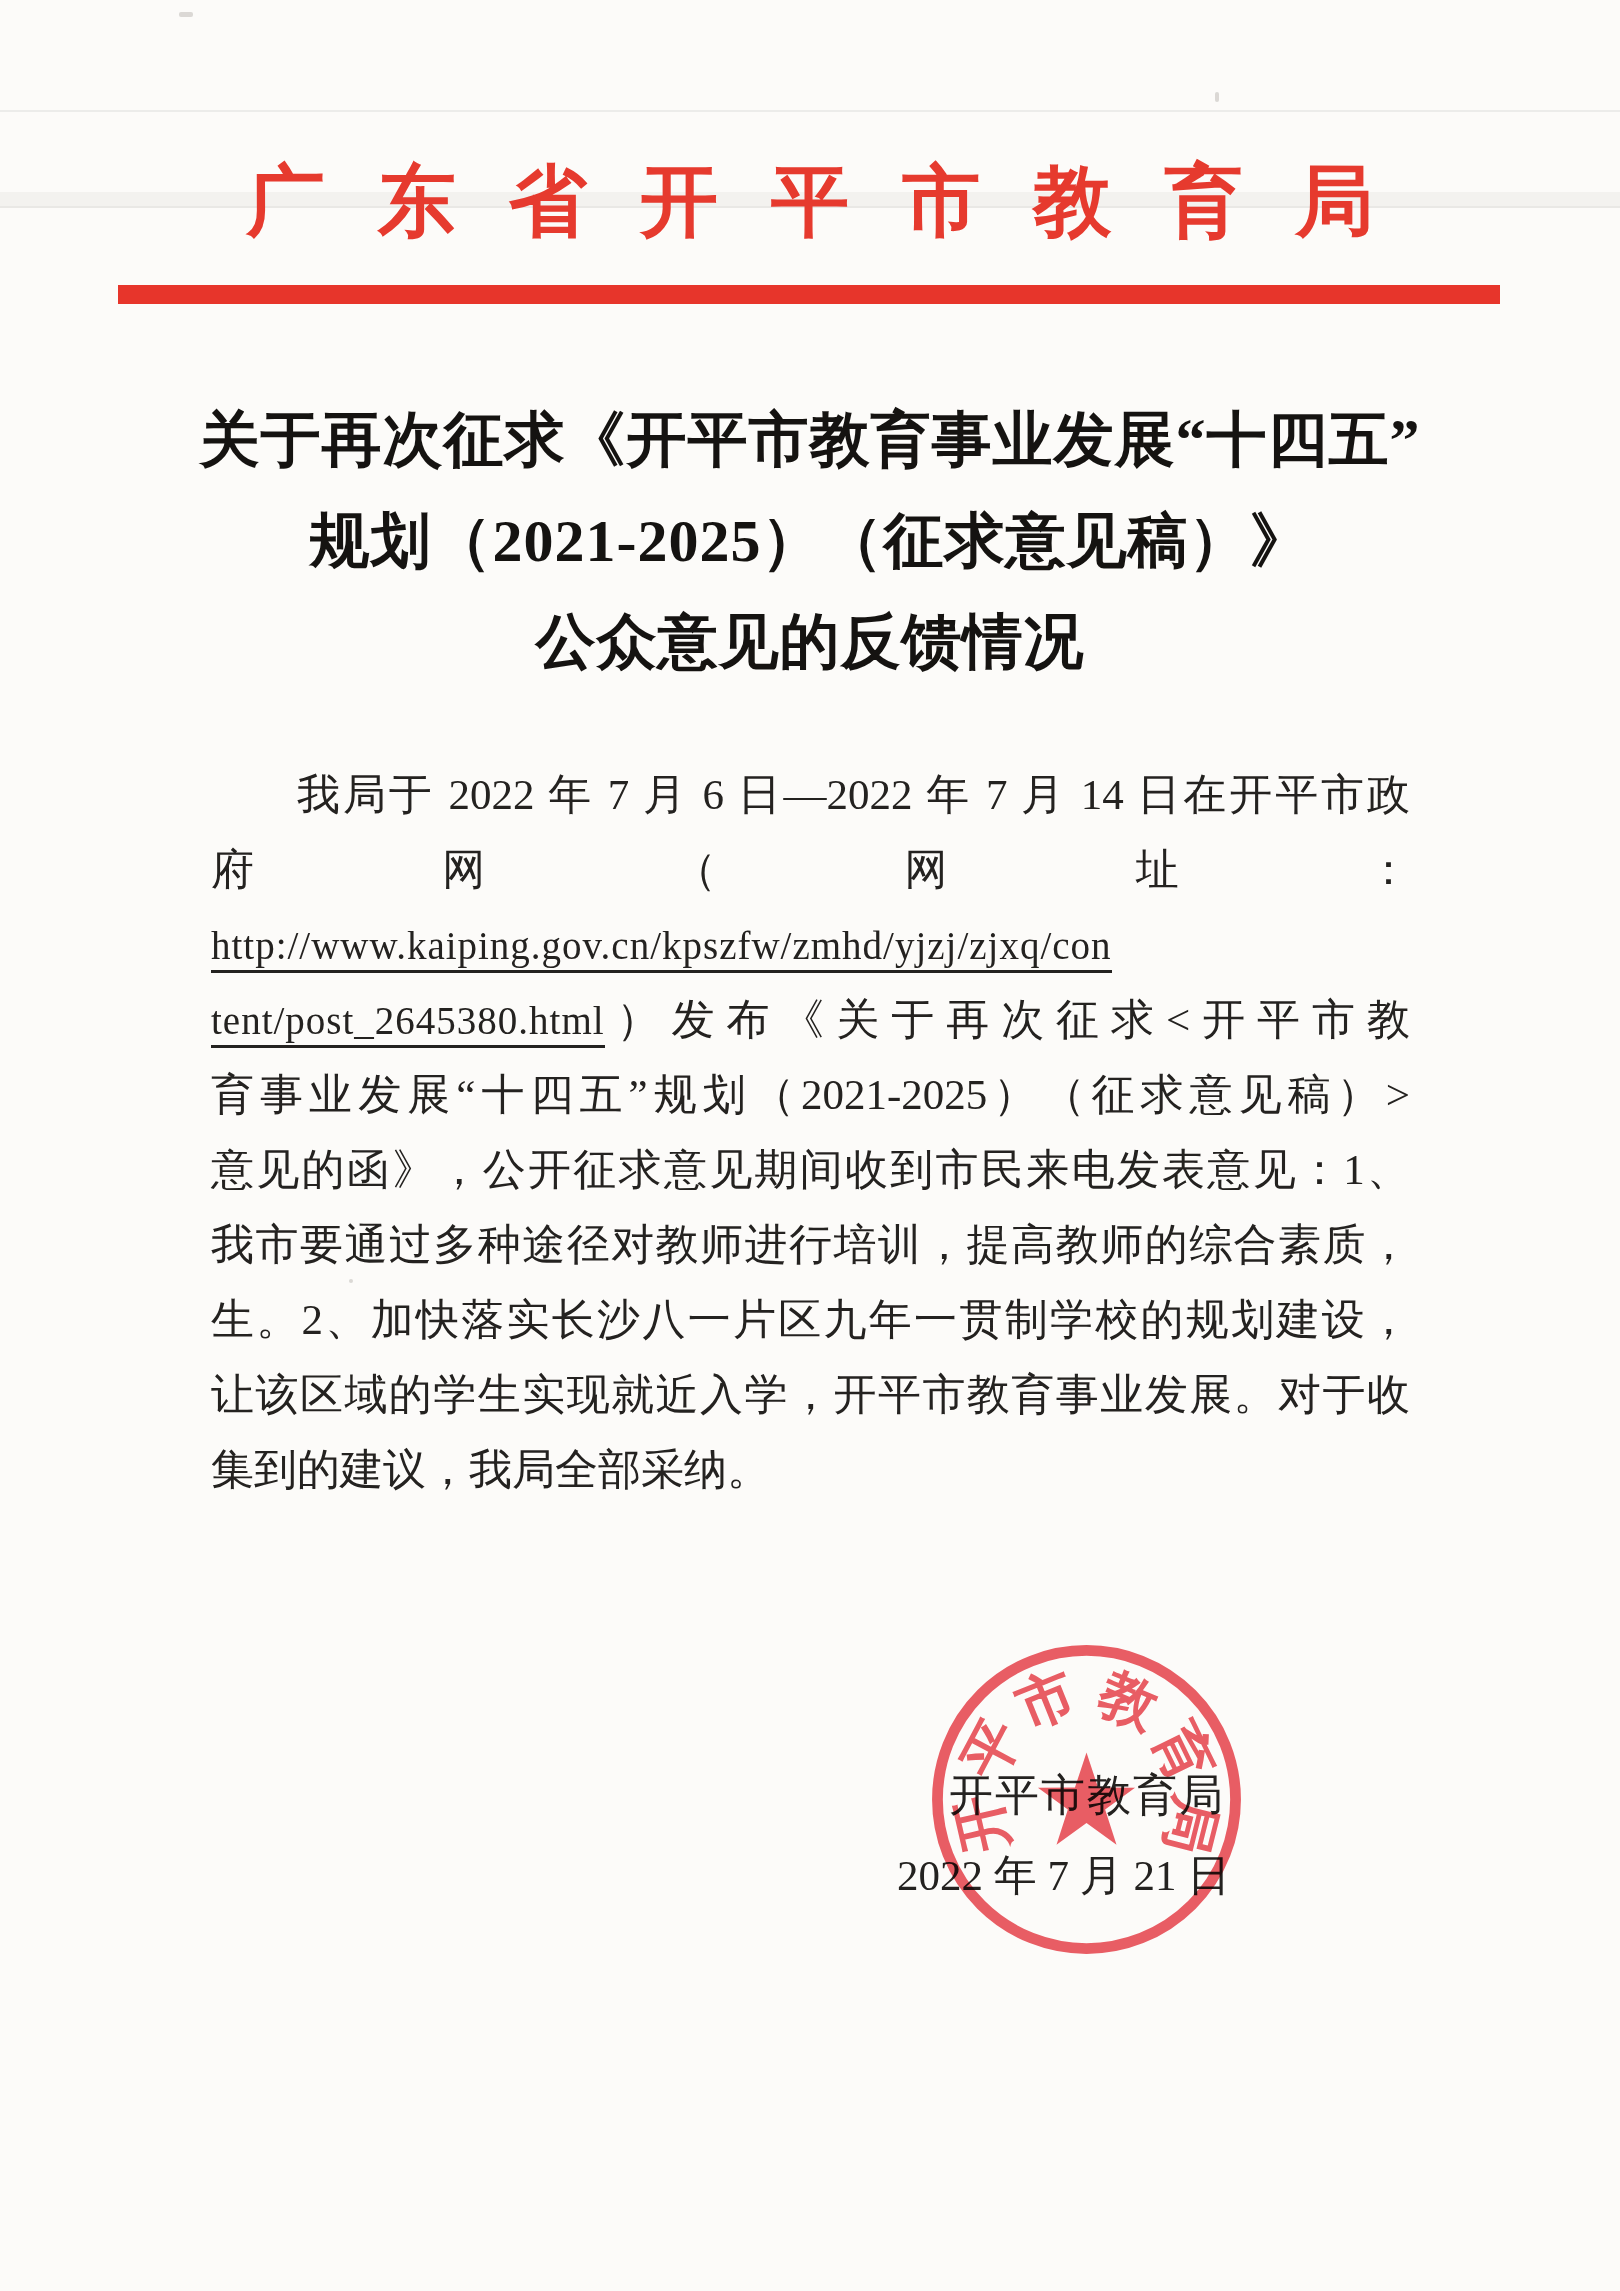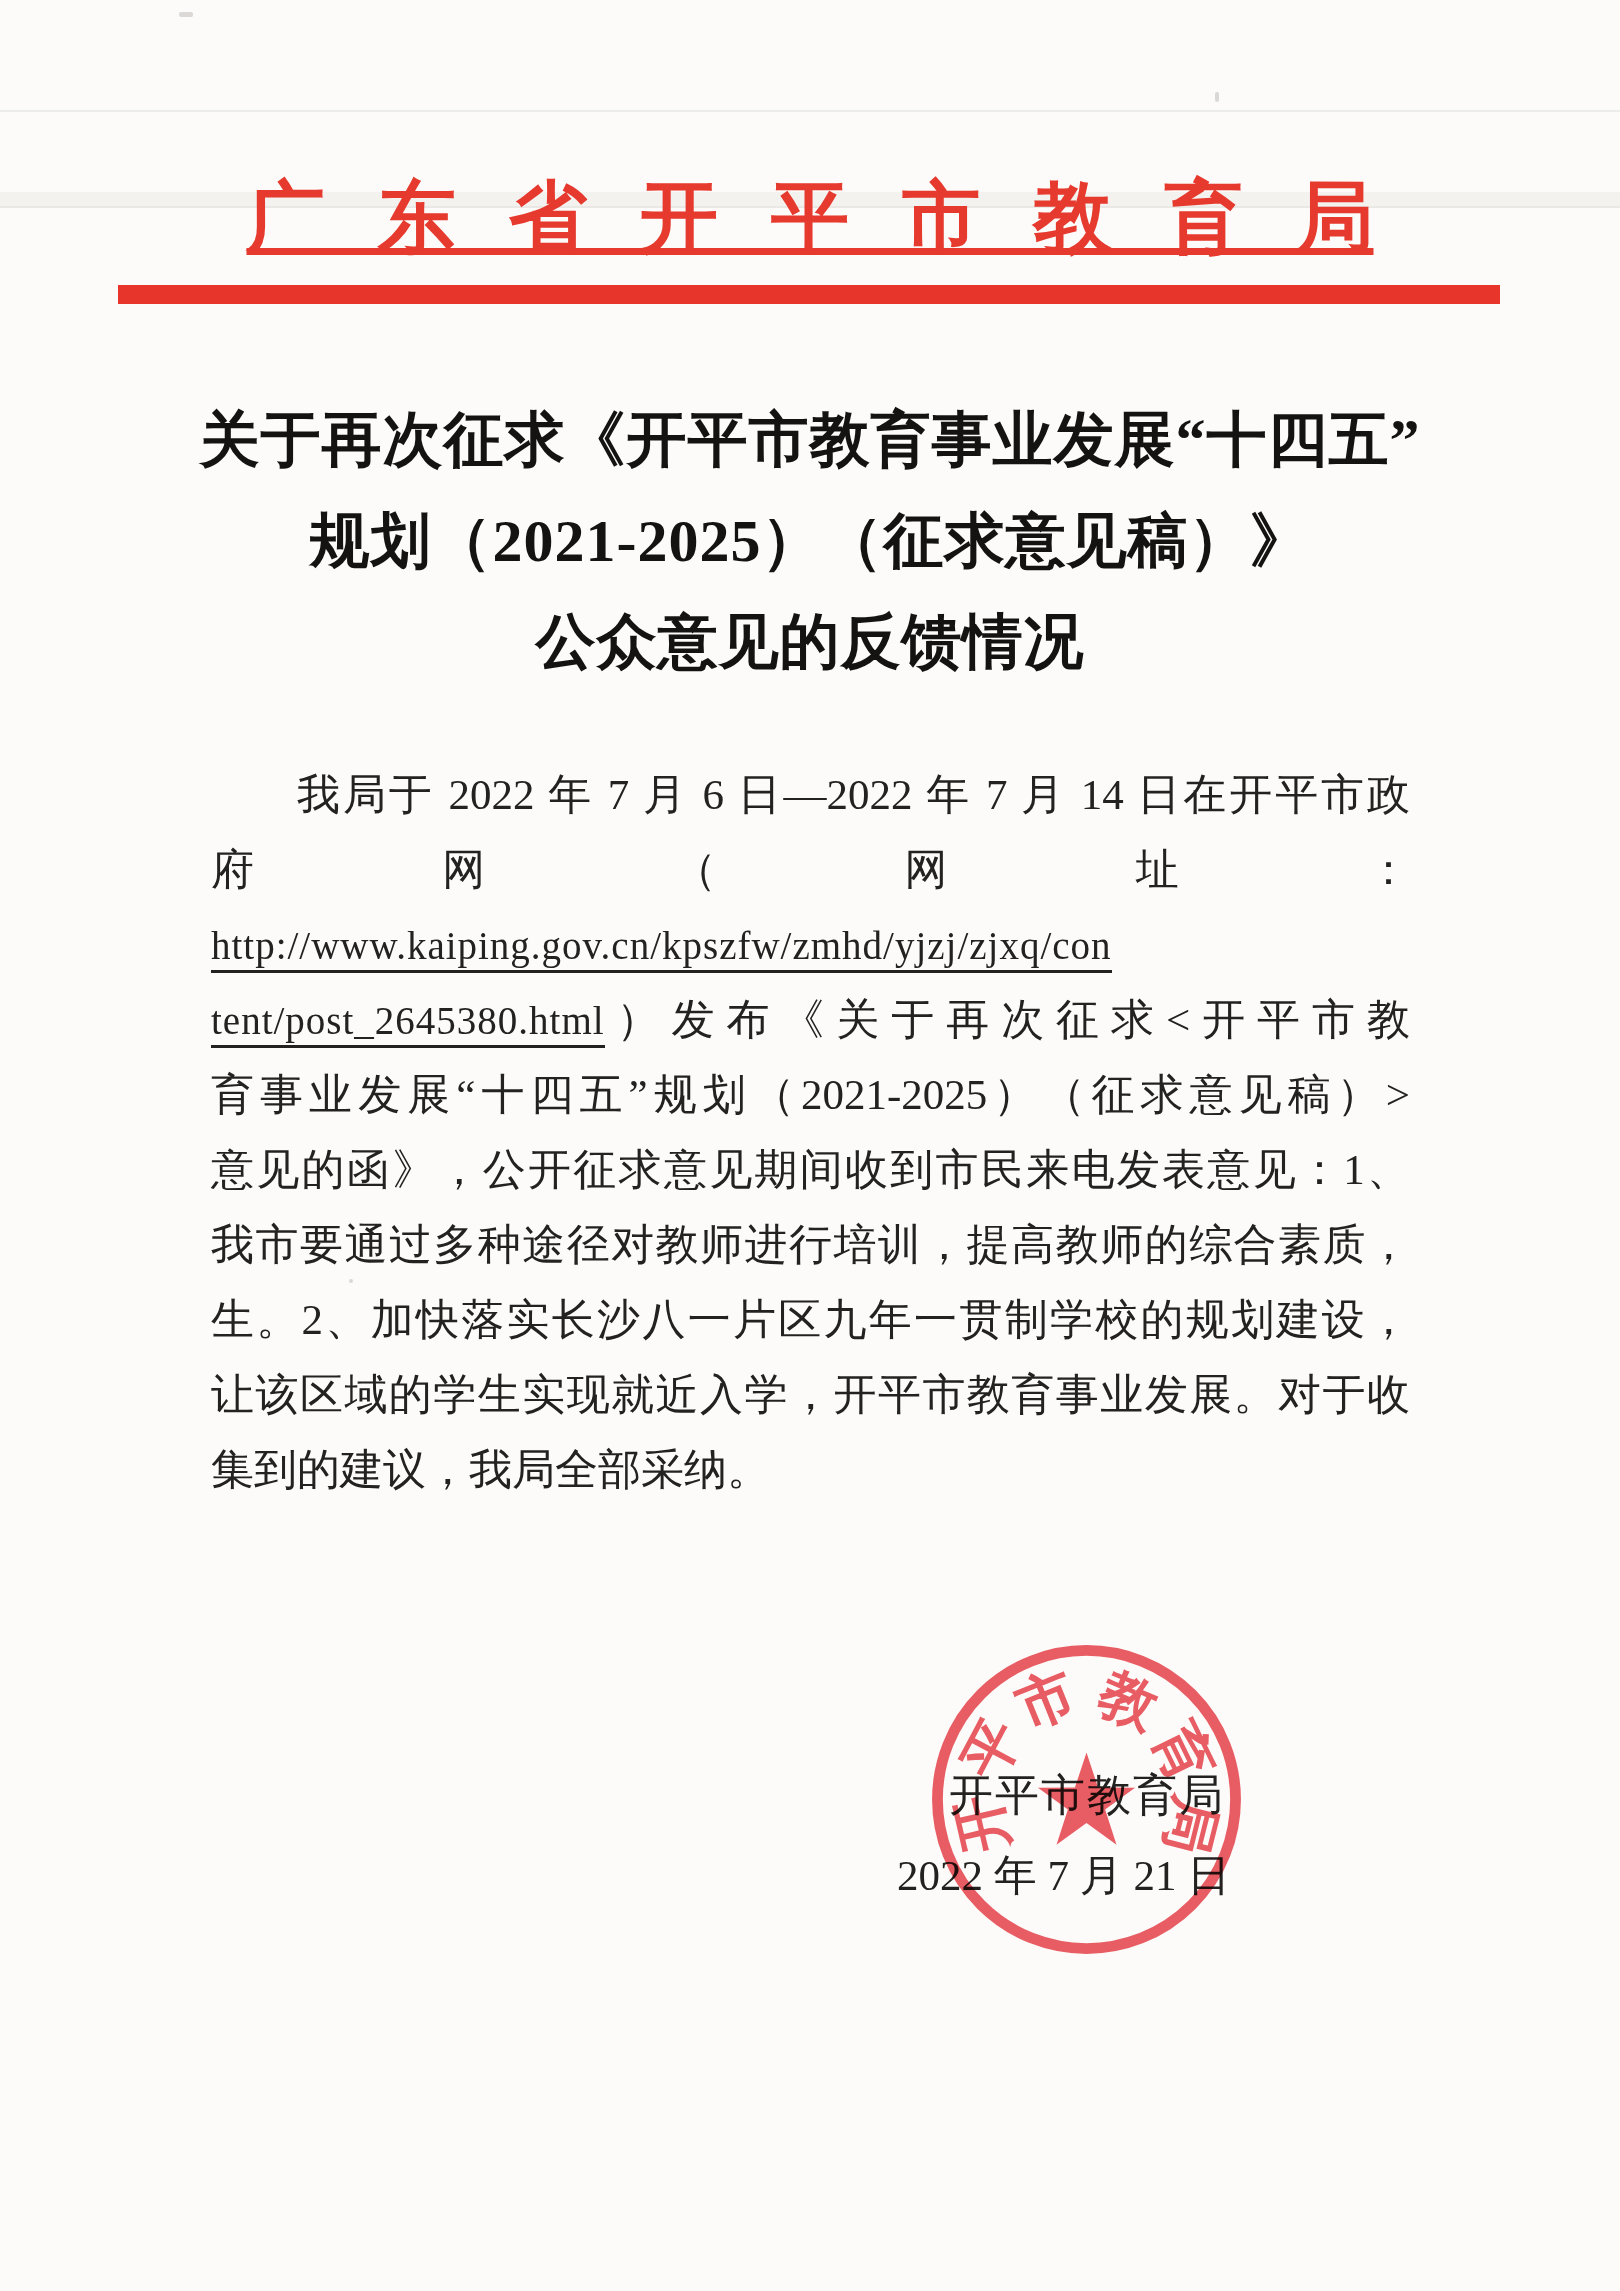--- a/index.html
+++ b/index.html
@@ -17,22 +17,22 @@
   .scanband{position:absolute;left:0;width:100%;top:192px;height:13.7px;background:#f3f2ef;border-bottom:2px solid #e9e8e5;}
   .speck{position:absolute;background:#b9b6b2;opacity:.5;border-radius:2px;}
 
   
   .agency{
     position:absolute;top:157px;left:0;width:100%;
     font-size:78px;font-weight:bold;color:#e63a2e;
     text-align:center;line-height:90px;
   }
   .agency-inner{
-    display:block;width:1127px;margin:16px auto;
-    text-align:justify;text-align-last:justify;text-decoration:underline;
+    display:block;width:1127px;margin:0 auto;
+    text-align:justify;text-align-last:justify;
   }
   .redrule{
     position:absolute;top:285px;left:118px;right:120px;height:18.6px;
     background:#e7352b;
   }
 
   
   .title{
     position:absolute;top:390px;left:0;width:100%;
     text-align:center;font-weight:bold;font-size:60px;line-height:101px;

